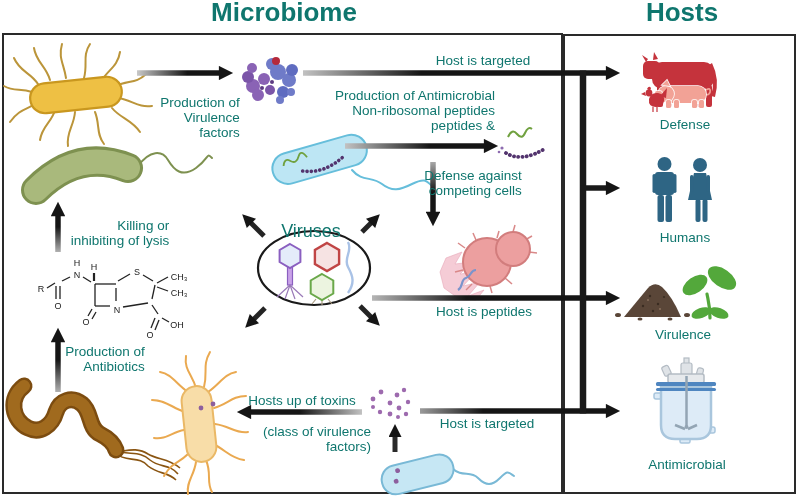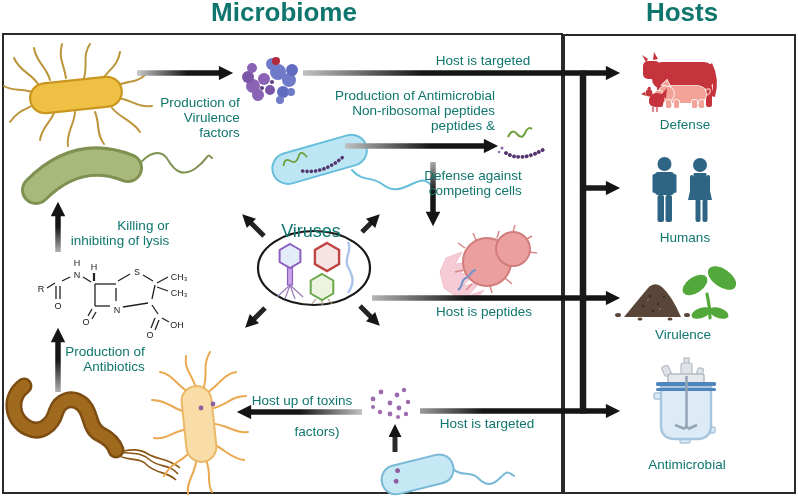--- a/index.html
+++ b/index.html
@@ -414,24 +414,25 @@
     <div>Killing or</div>
     <div>inhibiting of lysis</div>
   </div>
 
   <div class="lbl" style="left:105px;top:345px">
     <div>Production of</div>
     <div class="b">Antibiotics</div>
   </div>
 
   <div class="lbl" style="left:302px;top:394px">
-    <span>Host up of </span><span class="b">toxins</span>
+    <span>Hosts up of </span><span class="b">toxins</span>
   </div>
 
   <div class="lbl" style="left:317px;top:425px">
+    <div><span>(class of </span><span class="b">virulence</span></div>
     <div><span class="b">factors</span><span>)</span></div>
   </div>
 
   <div class="lbl" style="left:487px;top:417px">Host is targeted</div>
 
   <div class="lbl" style="left:685px;top:118px">Defense</div>
   <div class="lbl" style="left:685px;top:231px">Humans</div>
   <div class="lbl" style="left:683px;top:328px">Virulence</div>
   <div class="lbl" style="left:687px;top:458px">Antimicrobial</div>
 

